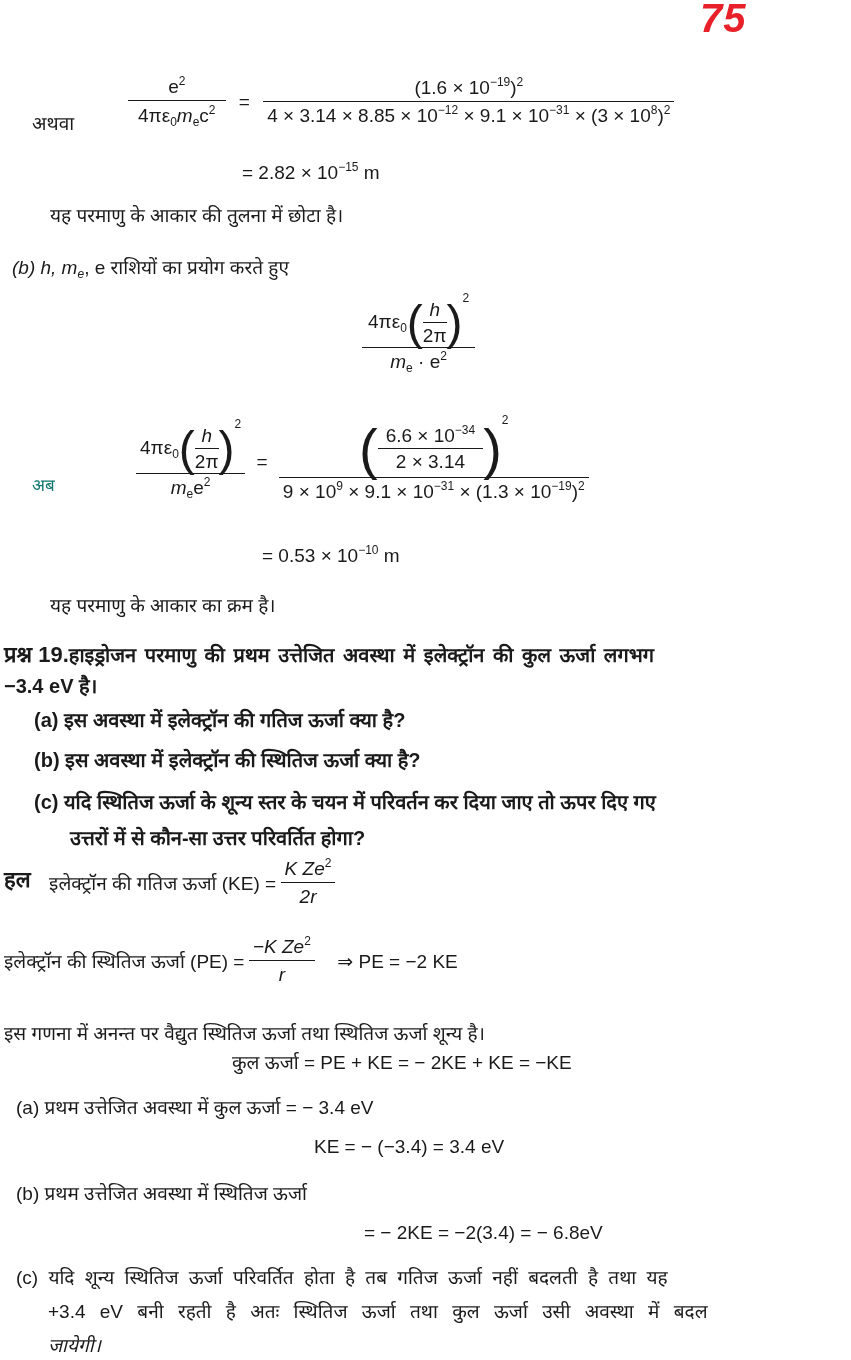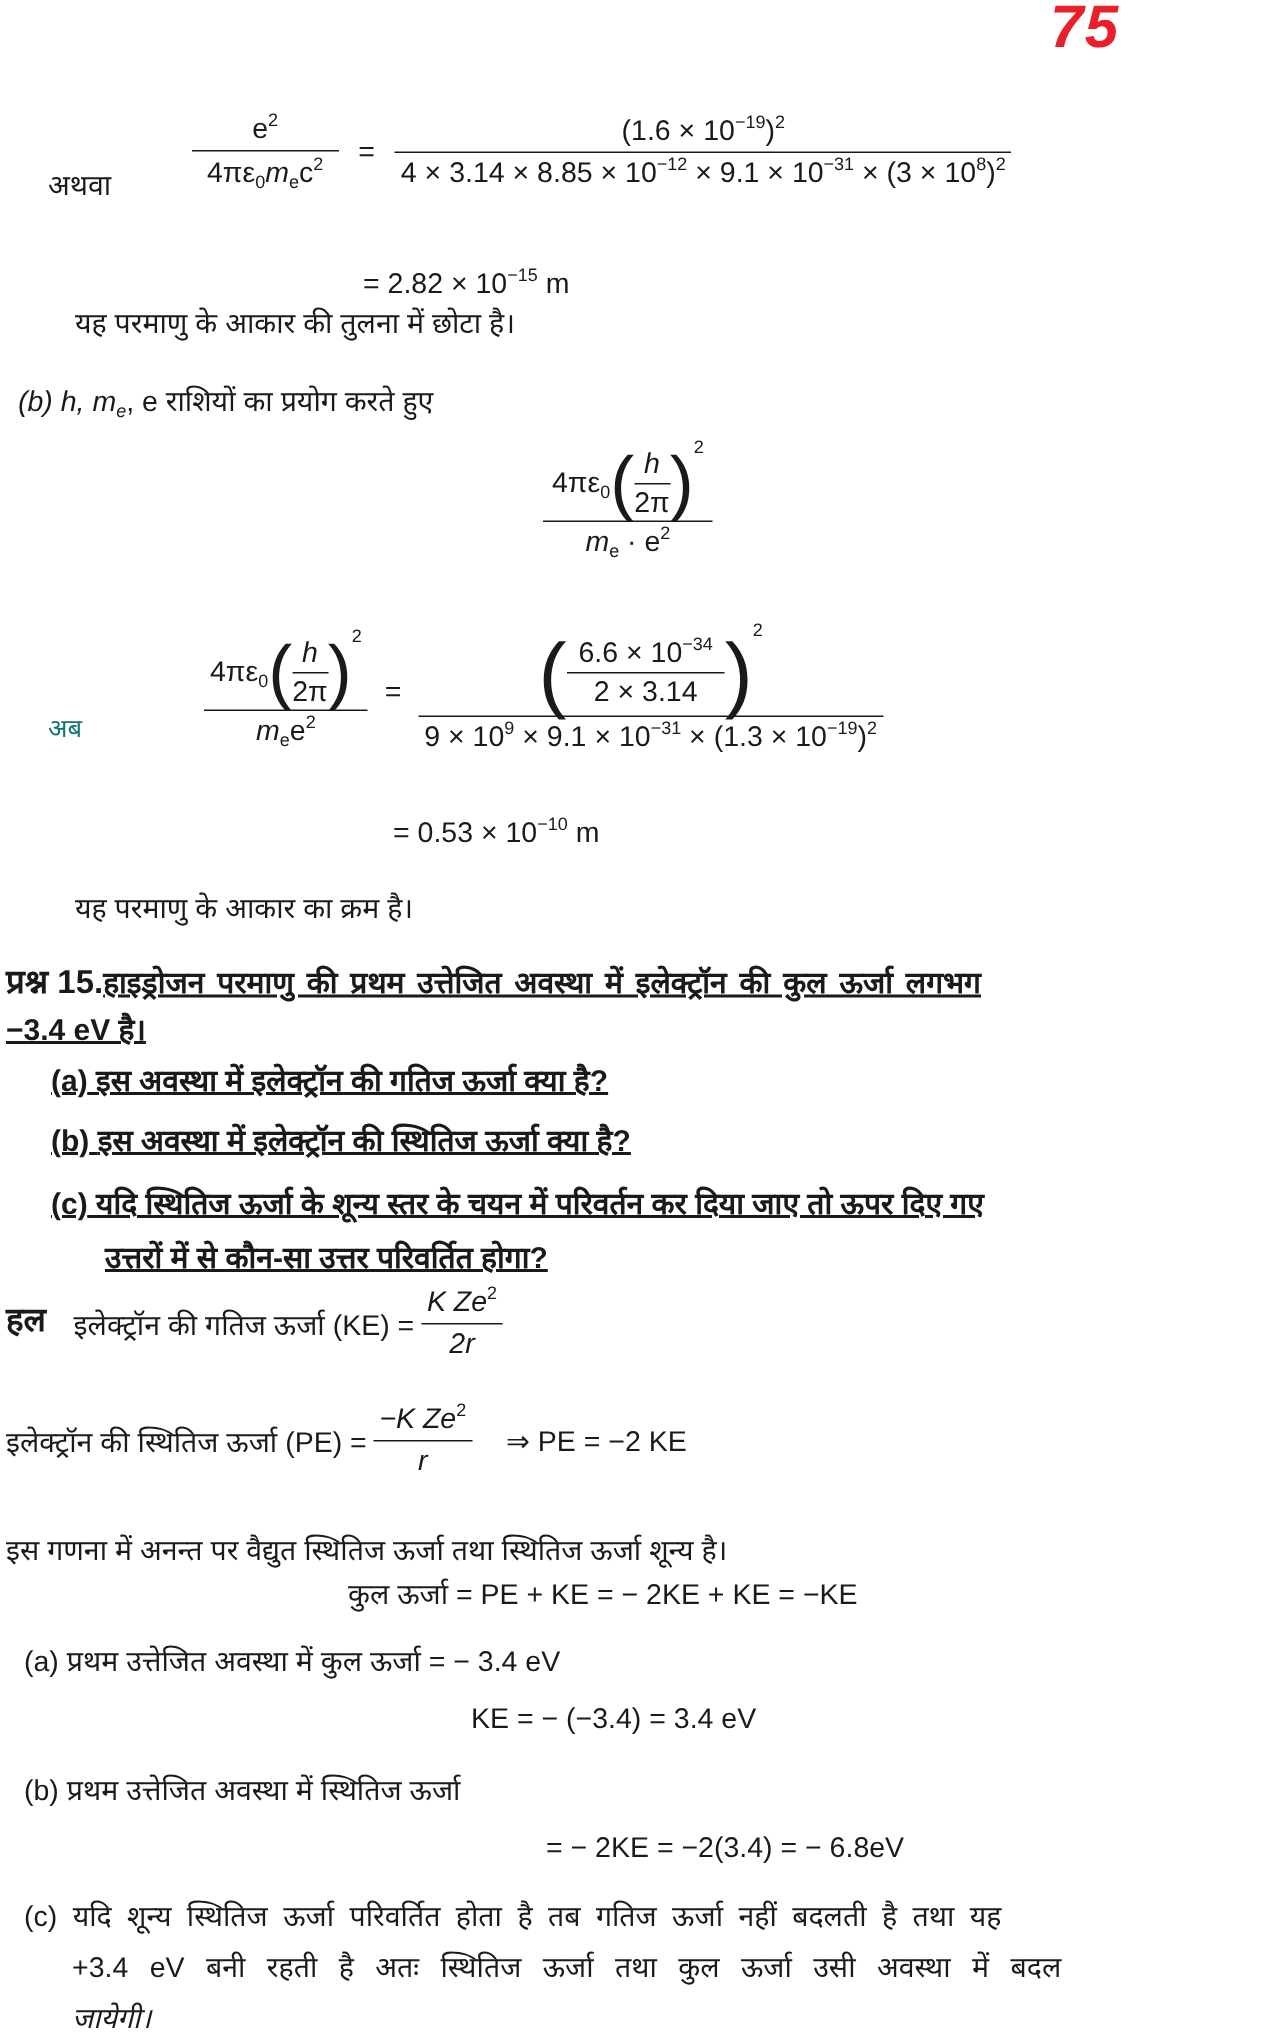--- a/index.html
+++ b/index.html
@@ -19,21 +19,21 @@
   sup { font-size: 12px; vertical-align: 8px; line-height: 0; }
   sub { font-size: 12px; vertical-align: -4px; line-height: 0; }
   .frac { display: inline-block; text-align: center; vertical-align: middle; }
   .frac .num { display: block; padding: 0 4px 2px; }
   .frac .den { display: block; padding: 3px 4px 0; border-top: 1.5px solid #1a1a1a; }
   .paren { font-size: 48px; font-weight: 200; vertical-align: middle; line-height: 1; }
   .inner-frac { display: inline-block; text-align: center; vertical-align: middle; }
   .inner-frac .n { display: block; padding: 0 2px 1px; }
   .inner-frac .d { display: block; border-top: 1.5px solid #1a1a1a; padding-top: 2px; }
   .q-label { font-weight: bold; font-size: 22px; }
-  .q-text { font-weight: bold; font-size: 20px; text-decoration: underline; }
+  .q-text { font-weight: bold; font-size: 20px; }
   .sol-label { font-weight: bold; font-size: 22px; }
   .faint { color: #0f766e; }
 </style>
 </head>
 <body>
 
 <div class="abs pgnum">75</div>
 
 <div class="abs txt" style="left:32px; top:90px;margin-top:20px;">अथवा</div>
 
@@ -42,21 +42,21 @@
     <span class="num"><span>e</span><sup>2</sup></span>
     <span class="den" style="padding:4px 10px 0;"><span>4πε</span><sub>0</sub><span class="it">m</span><sub>e</sub><span>c</span><sup>2</sup></span>
   </span>
   <span style="margin:0 8px; vertical-align:middle;">=</span>
   <span class="frac">
     <span class="num"><span>(1.6 × 10</span><sup>−19</sup><span>)</span><sup>2</sup></span>
     <span class="den"><span>4 × 3.14 × 8.85 × 10</span><sup>−12</sup><span> × 9.1 × 10</span><sup>−31</sup><span> × (3 × 10</span><sup>8</sup><span>)</span><sup>2</sup></span>
   </span>
 </div>
 
-<div class="abs math" style="left:242px; top:162px;margin-top:17px;">
+<div class="abs math" style="left:242px; top:162px;">
   <span>= 2.82 × 10</span><sup>−15</sup><span> m</span>
 </div>
 
 <div class="abs txt" style="left:50px; top:202px;">यह परमाणु के आकार की तुलना में छोटा है।</div>
 
 <div class="abs txt" style="left:12px; top:254px;">
   <span class="it">(b) h, m</span><sub class="it">e</sub><span>, e राशियों का प्रयोग करते हुए</span>
 </div>
 
 <div class="abs math" style="left:362px; top:298px;">
@@ -86,21 +86,21 @@
   </span>
 </div>
 
 <div class="abs math" style="left:262px; top:545px;">
   <span>= 0.53 × 10</span><sup>−10</sup><span> m</span>
 </div>
 
 <div class="abs txt" style="left:50px; top:592px;">यह परमाणु के आकार का क्रम है।</div>
 
 <div class="abs" style="left:4px; top:638px; width:843px;">
-  <span class="q-label">प्रश्न 15.</span><span class="q-text" style="word-spacing:3px;">हाइड्रोजन परमाणु की प्रथम उत्तेजित अवस्था में इलेक्ट्रॉन की कुल ऊर्जा लगभग</span>
+  <span class="q-label">प्रश्न 19.</span><span class="q-text" style="word-spacing:3px;">हाइड्रोजन परमाणु की प्रथम उत्तेजित अवस्था में इलेक्ट्रॉन की कुल ऊर्जा लगभग</span>
 </div>
 <div class="abs q-text" style="left:4px; top:672px;">−3.4 eV है।</div>
 
 <div class="abs q-text" style="left:34px; top:706px;">
   <span>(a)</span> <span>इस अवस्था में इलेक्ट्रॉन की गतिज ऊर्जा क्या है?</span>
 </div>
 <div class="abs q-text" style="left:34px; top:746px;">
   <span>(b)</span> <span>इस अवस्था में इलेक्ट्रॉन की स्थितिज ऊर्जा क्या है?</span>
 </div>
 <div class="abs q-text" style="left:34px; top:788px;">

